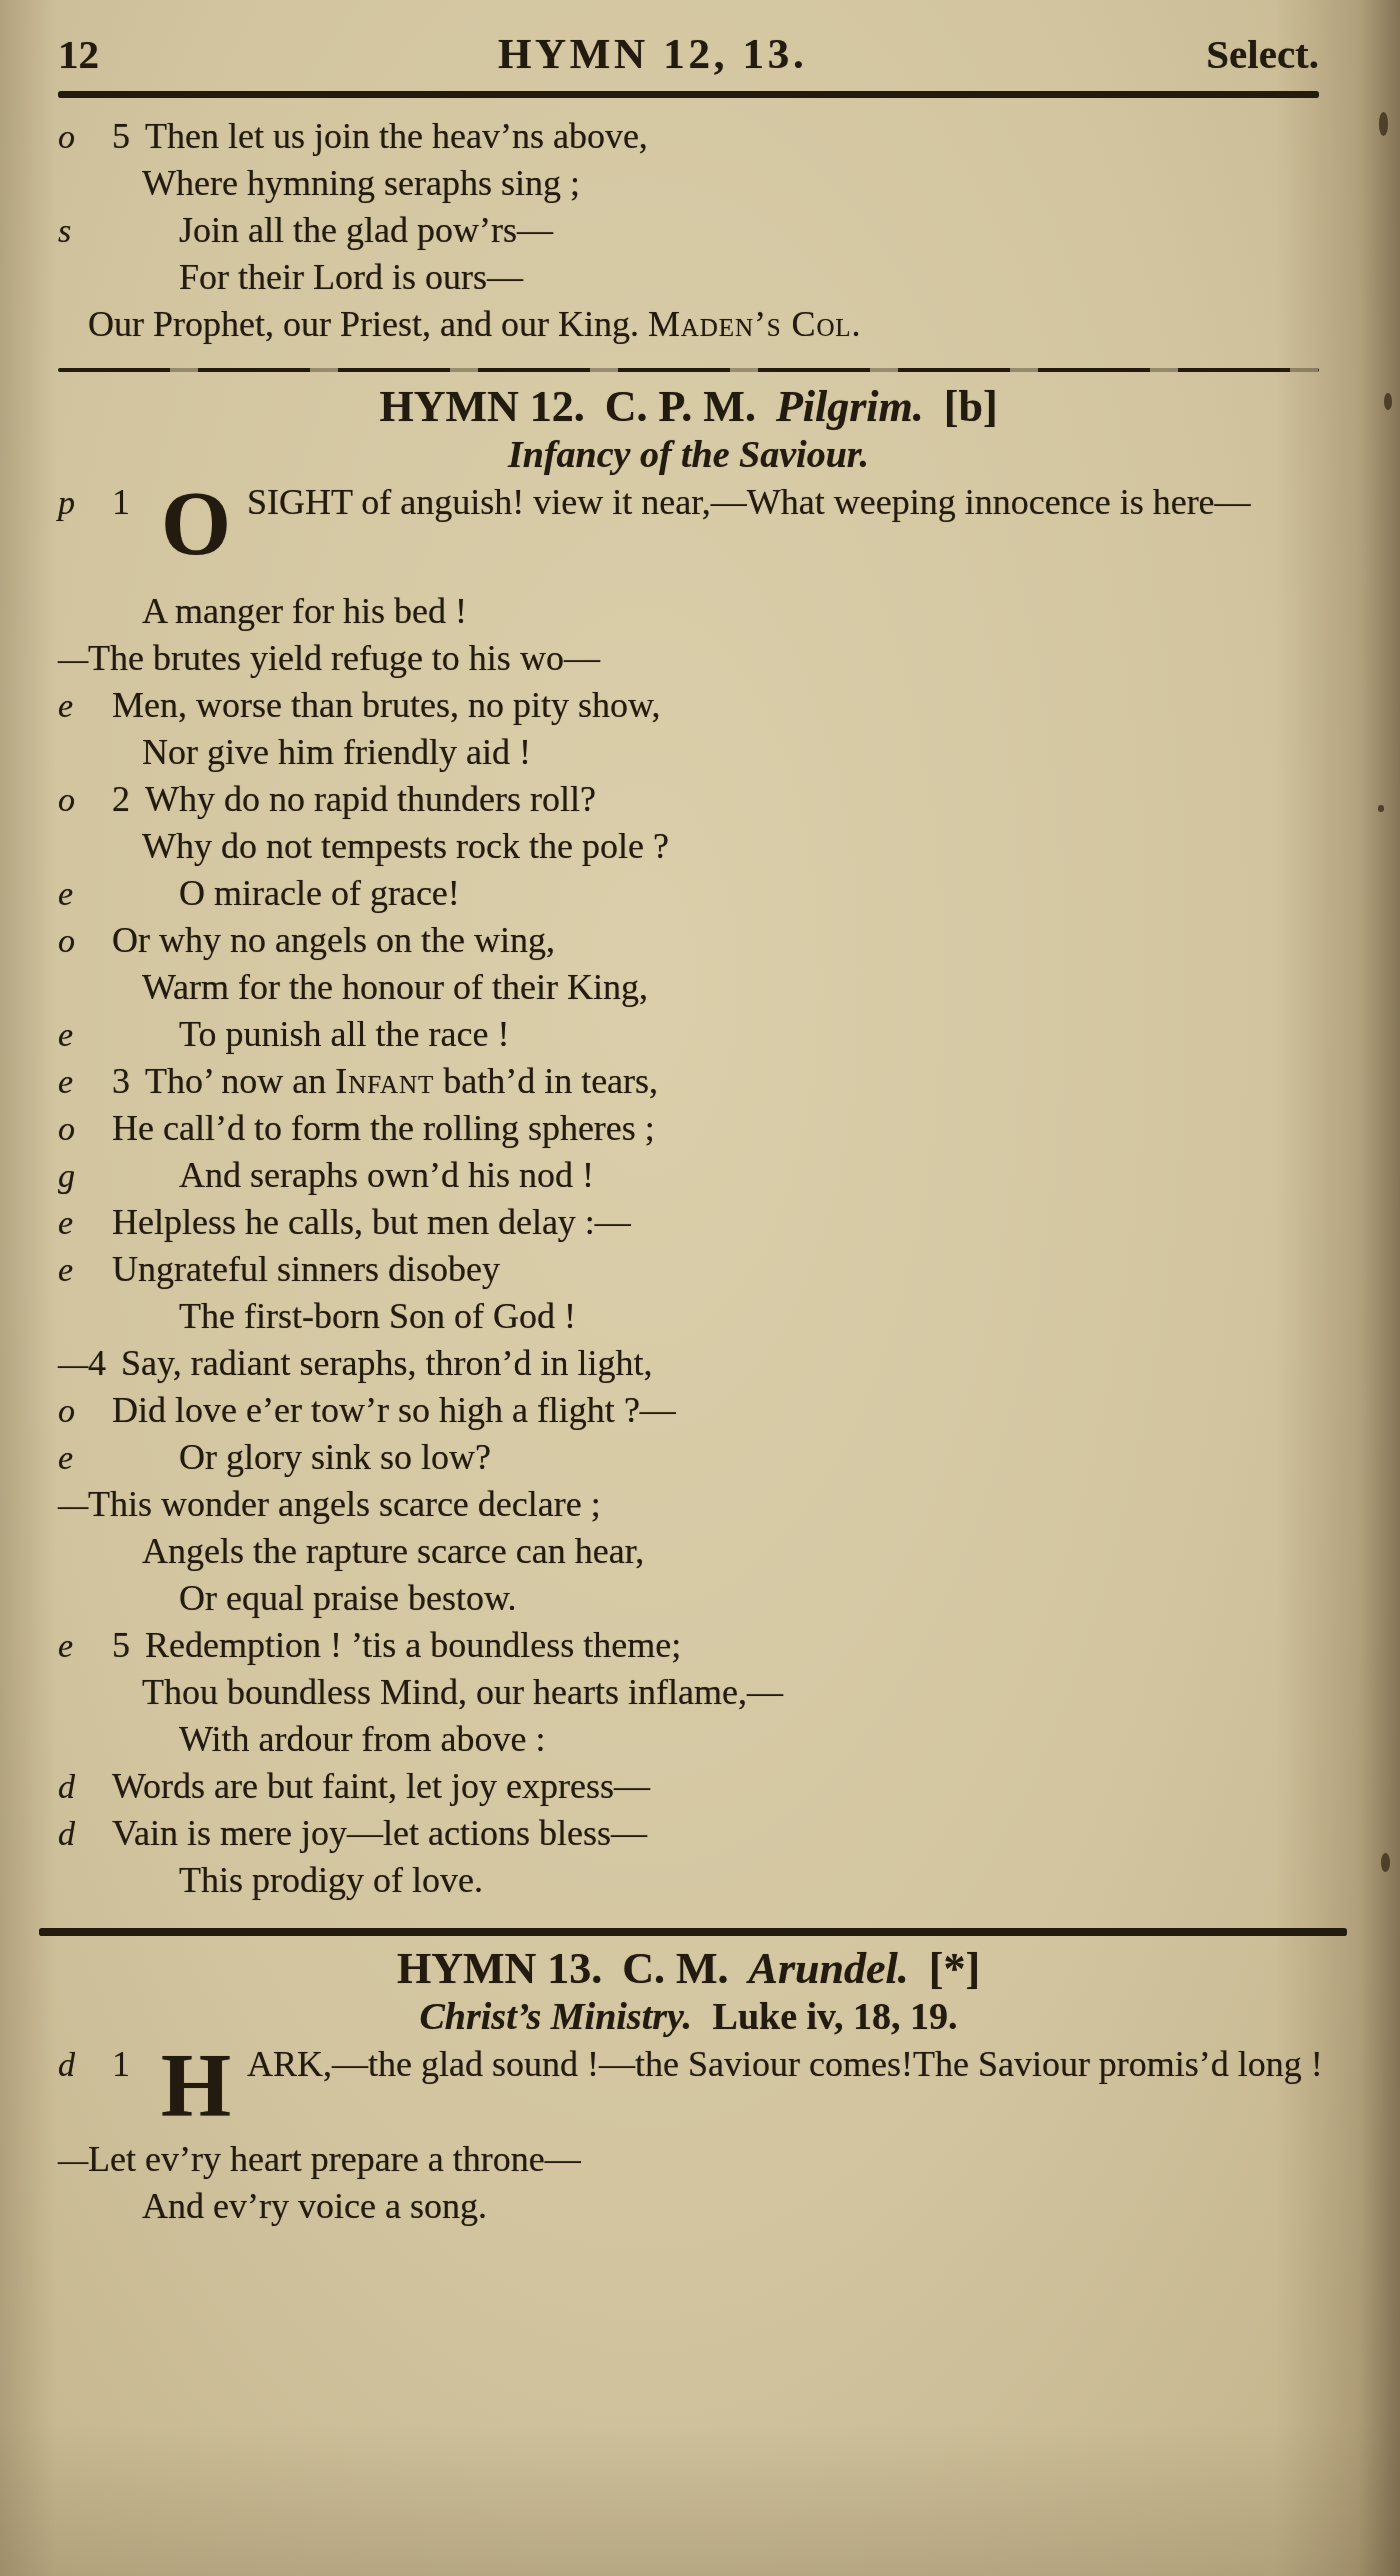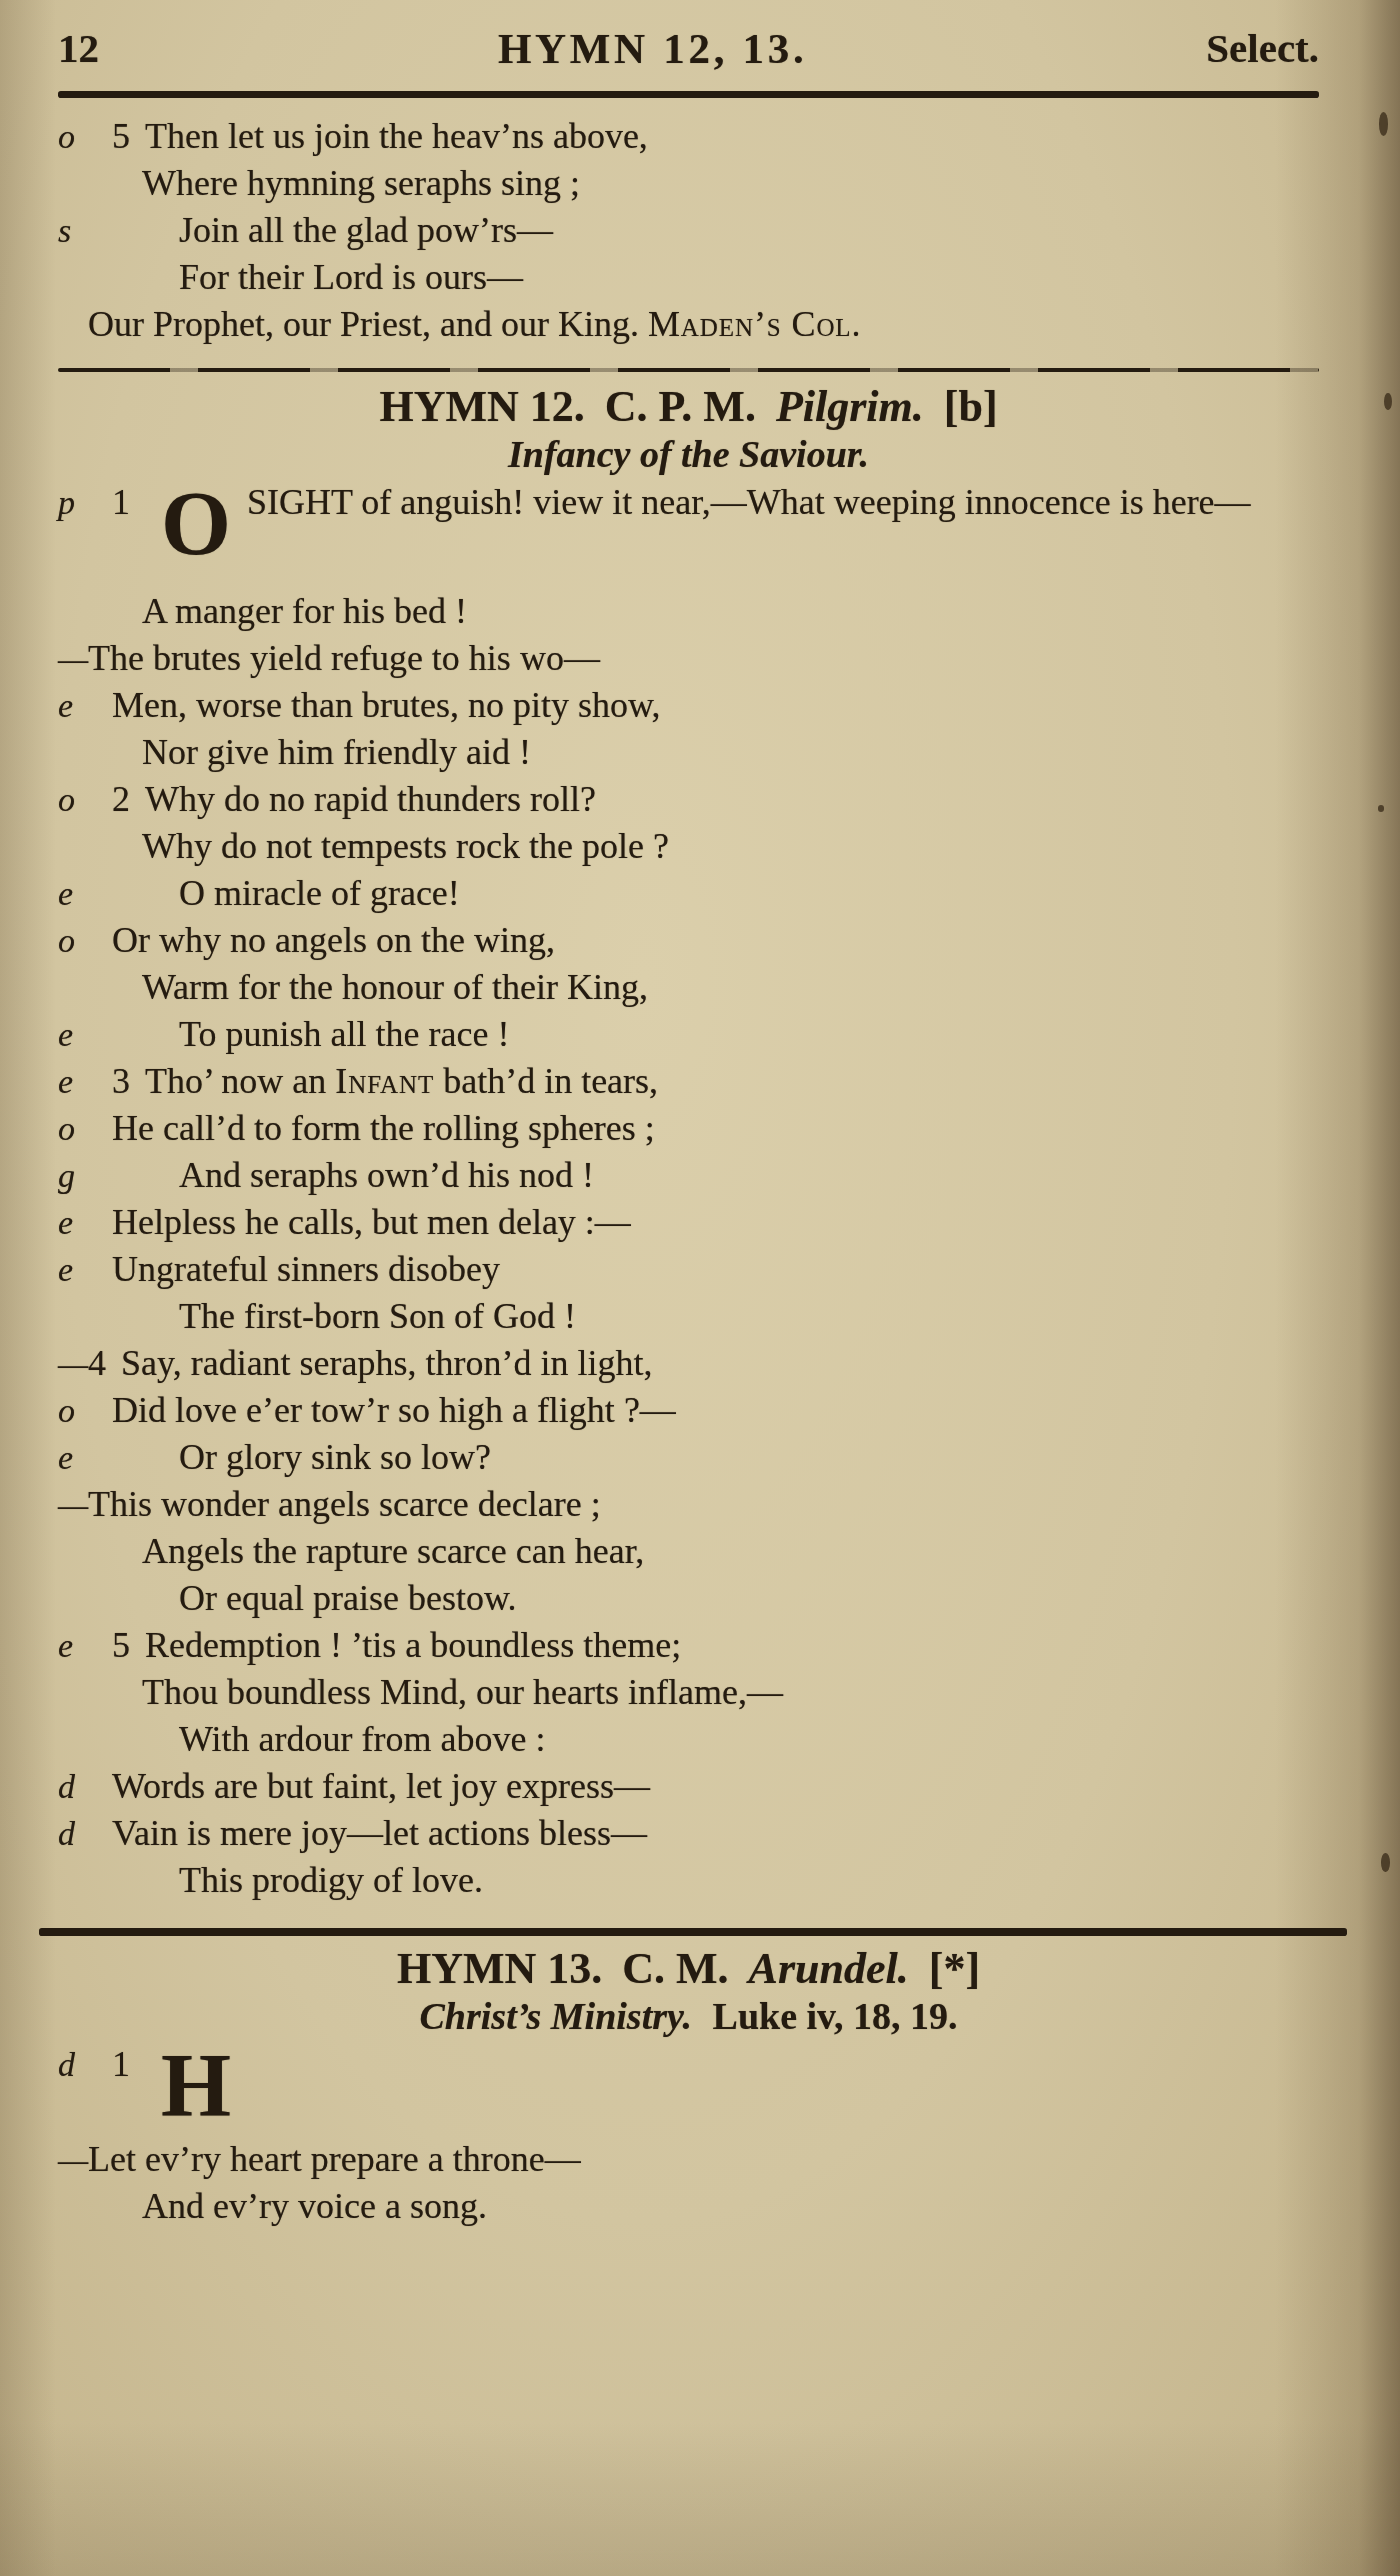--- a/index.html
+++ b/index.html
@@ -14,21 +14,21 @@
     background:
       linear-gradient(90deg, rgba(110,92,62,.28) 0%, rgba(0,0,0,0) 4%),
       linear-gradient(270deg, rgba(84,66,42,.6) 0%, rgba(116,96,64,.3) 3%, rgba(0,0,0,0) 9%),
       linear-gradient(0deg, rgba(105,88,58,.22) 0%, rgba(0,0,0,0) 6%),
       radial-gradient(ellipse at 46% 38%, #dbcfab 0%, #d2c5a0 55%, #c2b289 100%);
   }
   .blemish{position:absolute;background:#3c2e1b;border-radius:50%;opacity:.8;z-index:2;}
   .page{position:relative;z-index:1;padding:24px 82px 0 58px;
         text-shadow:0 0 0.9px rgba(42,32,18,.55);}
   
-  .hdr{display:flex;justify-content:space-between;align-items:flex-start;height:54px;}
+  .hdr{display:flex;justify-content:space-between;align-items:flex-end;height:54px;}
   .hdr .pgnum{font-size:41px;font-weight:bold;}
   .hdr .ctr{font-size:43px;font-weight:bold;letter-spacing:3.7px;}
   .hdr .rgt{font-size:41px;font-weight:bold;}
   
   .rule-heavy{height:6.5px;background:#241b10;border-radius:2.8px;margin-top:13px;}
   .rule-dash{height:3.7px;margin:20.6px 0 9.4px 0;border-radius:1.9px;
     background:repeating-linear-gradient(90deg,#241b10 0 112px,rgba(36,27,16,.35) 112px 140px);}
   .rule-heavy2{height:7.5px;background:#241b10;border-radius:2.8px;
     margin:24px -28px 7.5px -18.7px;}
   
@@ -245,20 +245,24 @@
   </div>
   <div class="hsub">
     <span class="it">Christ’s Ministry.</span>
     <span class="ref">Luke iv, 18, 19.</span>
   </div>
 
   <div class="dropblock">
     <span class="mk">d</span>
     <span class="vnum">1</span>
     <span class="dropcap">H</span>
+    <span class="droplines">
+      <span class="dl">ARK,—the glad sound !—the Saviour comes!</span>
+      <span class="dl">The Saviour promis’d long !</span>
+    </span>
   </div>
   <div class="verse" style="margin-top:0;">
       <div class="vline">
         <span class="mk">—</span>
         <span class="vtext ind0 flush"><span>Let ev’ry heart prepare a throne—</span></span>
       </div>
       <div class="vline">
         <span class="mk"></span>
         <span class="vtext ind1"><span>And ev’ry voice a song.</span></span>
       </div>

